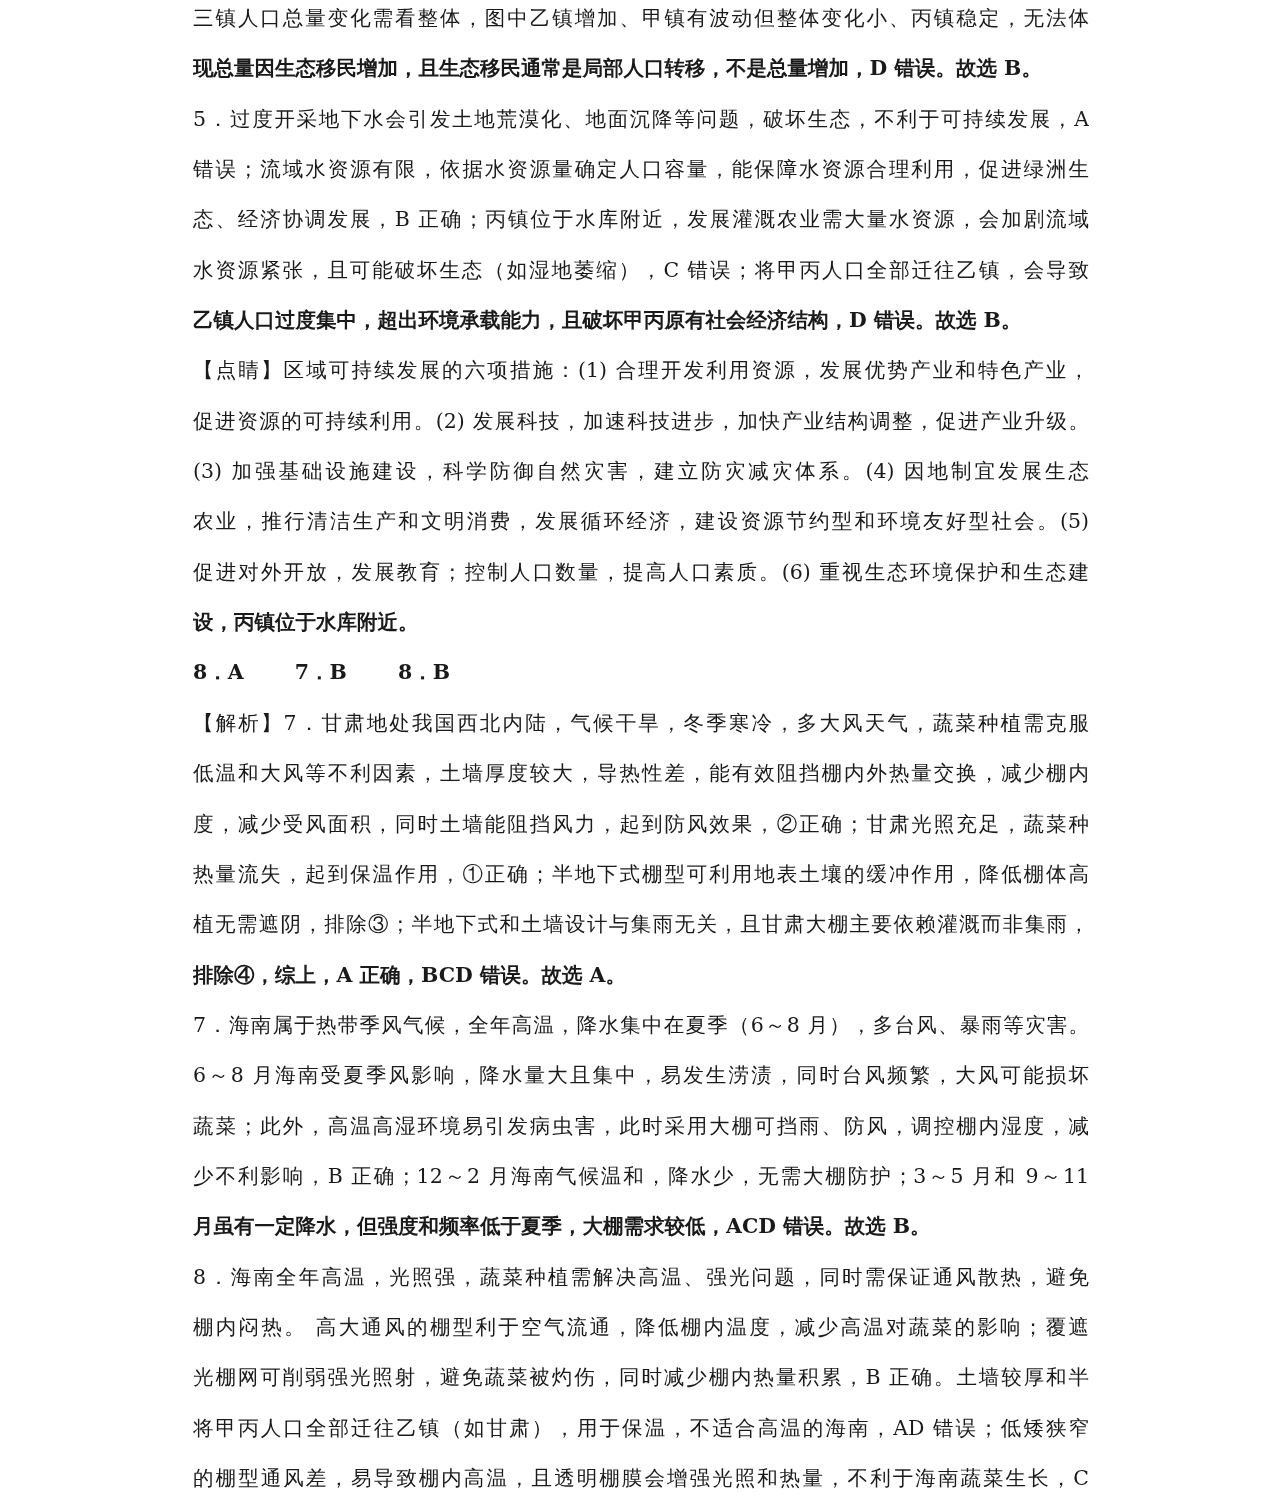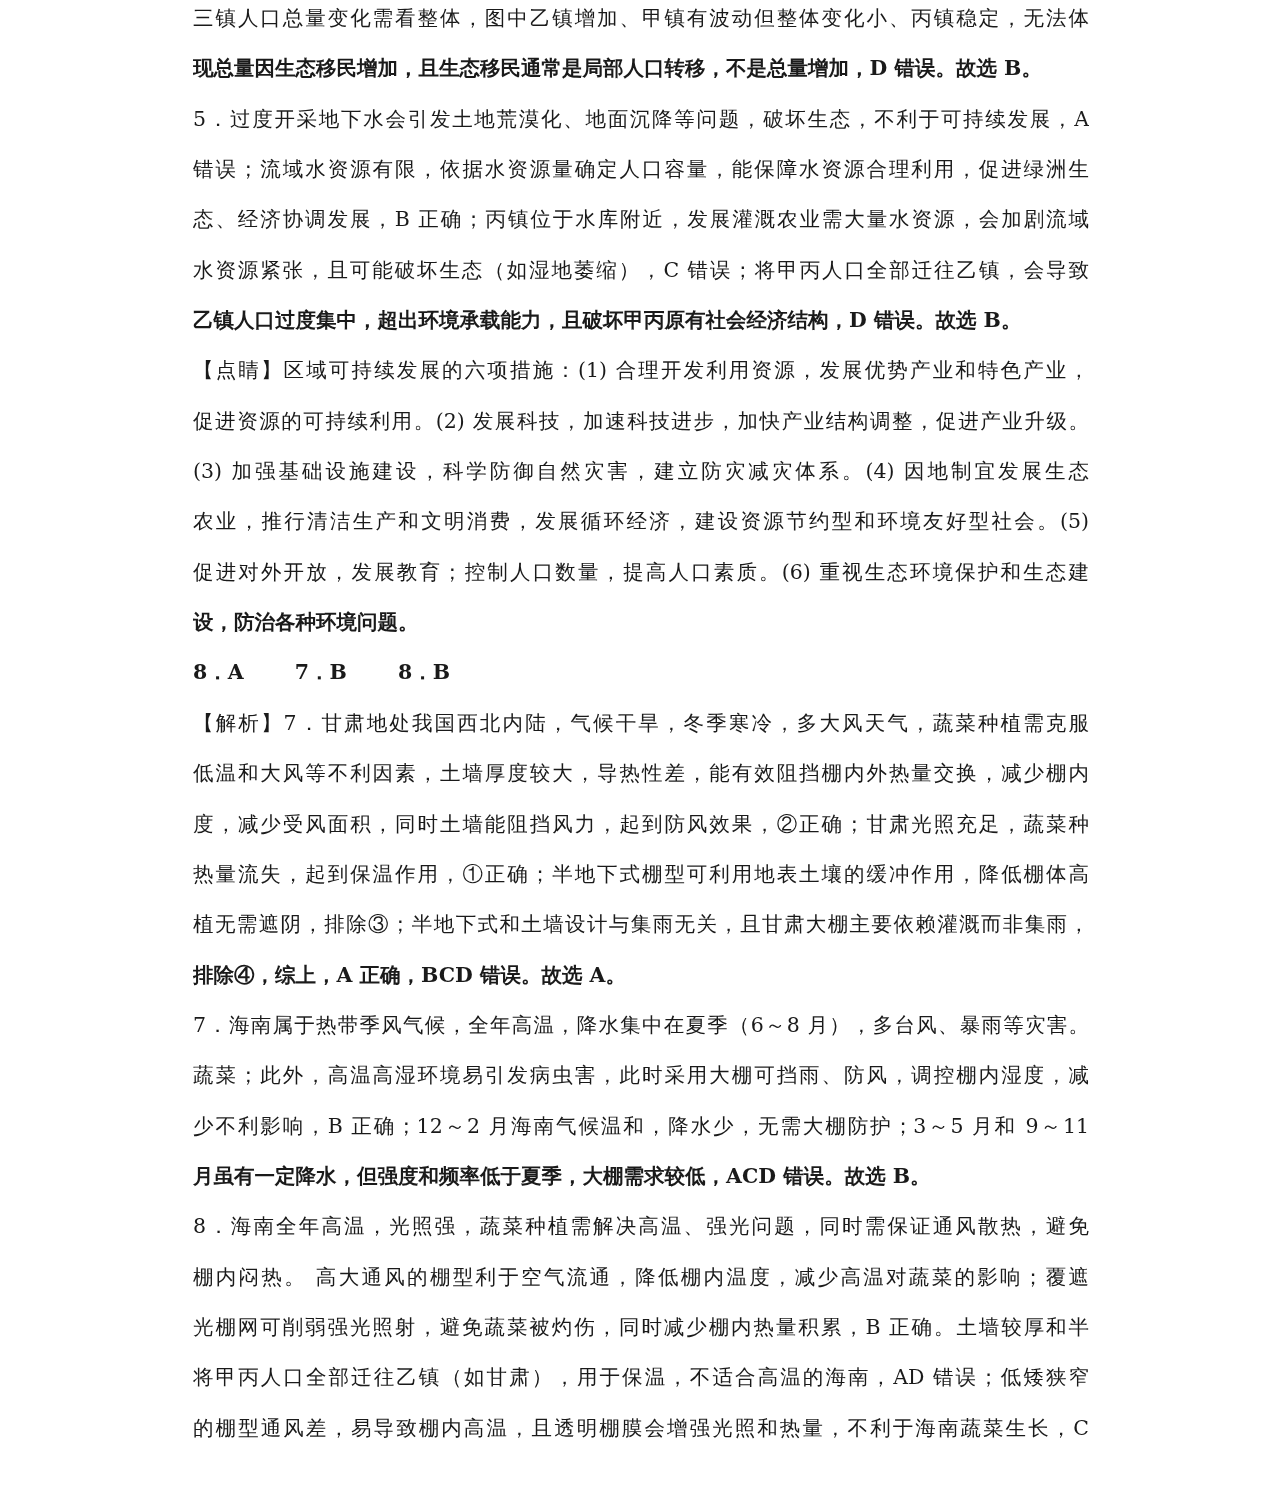--- a/index.html
+++ b/index.html
@@ -57,40 +57,41 @@
     <span class="line">水资源紧张，且可能破坏生态（如湿地萎缩），C 错误；将甲丙人口全部迁往乙镇，会导致</span>
     <span class="line last">乙镇人口过度集中，超出环境承载能力，且破坏甲丙原有社会经济结构，D 错误。故选 B。</span>
   </div>
 
   <div>
     <span class="line">【点睛】区域可持续发展的六项措施：(1) 合理开发利用资源，发展优势产业和特色产业，</span>
     <span class="line">促进资源的可持续利用。(2) 发展科技，加速科技进步，加快产业结构调整，促进产业升级。</span>
     <span class="line">(3) 加强基础设施建设，科学防御自然灾害，建立防灾减灾体系。(4) 因地制宜发展生态</span>
     <span class="line">农业，推行清洁生产和文明消费，发展循环经济，建设资源节约型和环境友好型社会。(5)</span>
     <span class="line">促进对外开放，发展教育；控制人口数量，提高人口素质。(6) 重视生态环境保护和生态建</span>
-    <span class="line last">设，防治各种环境问题。</span>
+    <span class="line last">设，丙镇位于水库附近。</span>
   </div>
 
   <div class="line last answers">
     <span>8．A</span>
     <span>7．B</span>
     <span>8．B</span>
   </div>
 
   <div>
     <span class="line">【解析】7．甘肃地处我国西北内陆，气候干旱，冬季寒冷，多大风天气，蔬菜种植需克服</span>
     <span class="line">低温和大风等不利因素，土墙厚度较大，导热性差，能有效阻挡棚内外热量交换，减少棚内</span>
     <span class="line">度，减少受风面积，同时土墙能阻挡风力，起到防风效果，②正确；甘肃光照充足，蔬菜种</span>
     <span class="line">热量流失，起到保温作用，①正确；半地下式棚型可利用地表土壤的缓冲作用，降低棚体高</span>
     <span class="line">植无需遮阴，排除③；半地下式和土墙设计与集雨无关，且甘肃大棚主要依赖灌溉而非集雨，</span>
     <span class="line last">排除④，综上，A 正确，BCD 错误。故选 A。</span>
   </div>
 
   <div>
     <span class="line">7．海南属于热带季风气候，全年高温，降水集中在夏季（6～8 月），多台风、暴雨等灾害。</span>
+    <span class="line">6～8 月海南受夏季风影响，降水量大且集中，易发生涝渍，同时台风频繁，大风可能损坏</span>
     <span class="line">蔬菜；此外，高温高湿环境易引发病虫害，此时采用大棚可挡雨、防风，调控棚内湿度，减</span>
     <span class="line">少不利影响，B 正确；12～2 月海南气候温和，降水少，无需大棚防护；3～5 月和 9～11</span>
     <span class="line last">月虽有一定降水，但强度和频率低于夏季，大棚需求较低，ACD 错误。故选 B。</span>
   </div>
 
   <div>
     <span class="line">8．海南全年高温，光照强，蔬菜种植需解决高温、强光问题，同时需保证通风散热，避免</span>
     <span class="line">棚内闷热。 高大通风的棚型利于空气流通，降低棚内温度，减少高温对蔬菜的影响；覆遮</span>
     <span class="line">光棚网可削弱强光照射，避免蔬菜被灼伤，同时减少棚内热量积累，B 正确。土墙较厚和半</span>
     <span class="line">将甲丙人口全部迁往乙镇（如甘肃），用于保温，不适合高温的海南，AD 错误；低矮狭窄</span>

